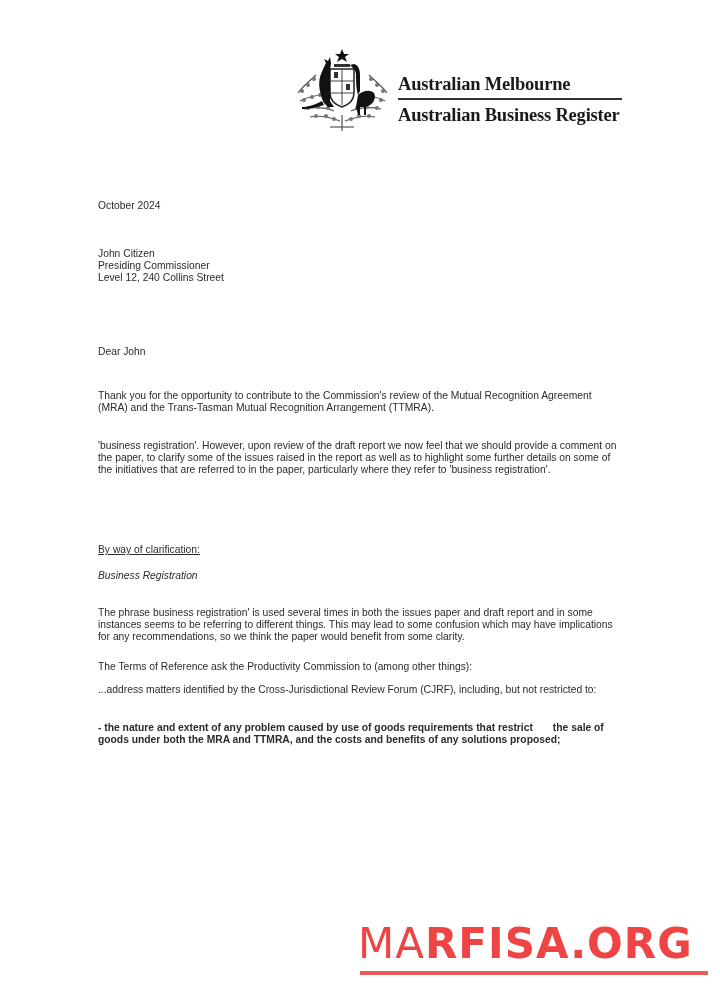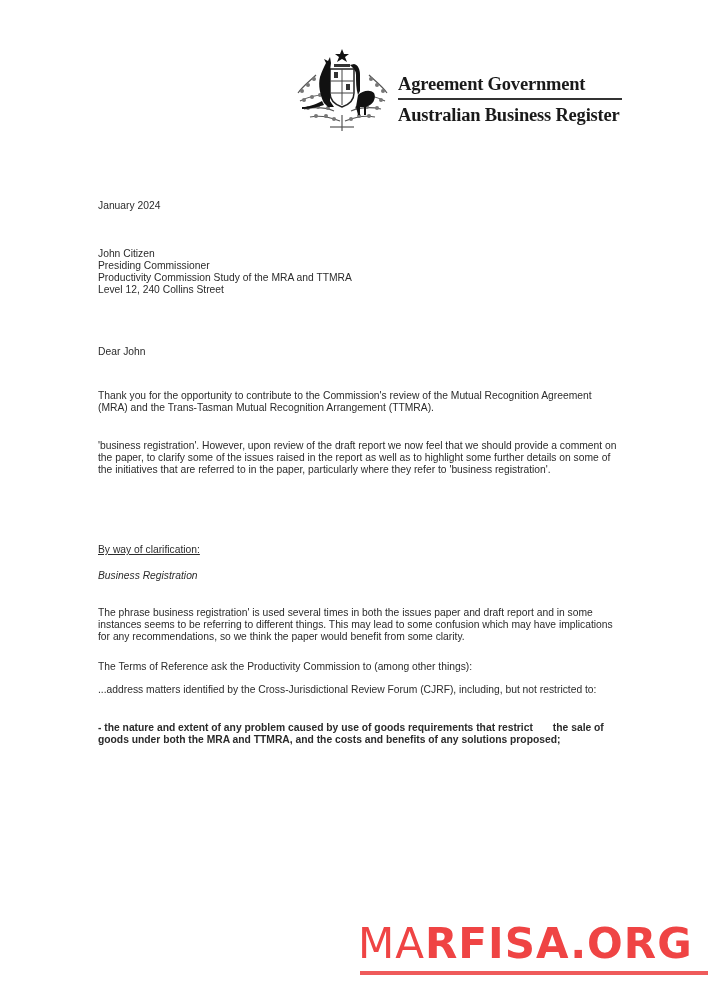--- a/index.html
+++ b/index.html
@@ -87,33 +87,32 @@
       <rect x="44" y="19" width="16" height="3" fill="#333"></rect>
 
       <path d="M38,62 L34,58 C30,50 28,40 30,32 C32,26 34,22 36,18 L34,14 L38,16 L40,12 L41,18 C40,24 40,30 40,38 L40,56 L44,62 Z" fill="#111"></path>
       <path d="M32,56 C24,60 18,62 12,62 L12,64 C20,64 28,62 34,60 Z" fill="#111"></path>
 
       <path d="M66,62 L68,50 C72,46 80,44 84,48 C86,52 84,58 80,60 L76,62 L76,70 L74,70 L74,62 L70,62 L70,70 L68,70 Z" fill="#111"></path>
       <path d="M68,50 C66,44 66,36 66,30 C66,26 64,24 62,22 L60,20 L64,19 C68,20 70,24 70,30 L70,46 Z" fill="#111"></path>
     </svg>
   </div>
   <div class="gov-block">
-    <div class="gov-line1">Agreement Government</div>
+    <div class="gov-line1">Australian Melbourne</div>
     <div class="gov-rule"></div>
     <div class="gov-line2">Australian Business Register</div>
   </div>
 </div>
 
 <div class="letter">
-  <p class="date">January 2024</p>
+  <p class="date">October 2024</p>
 
   <div class="address">
     <p>John Citizen</p>
     <p>Presiding Commissioner</p>
-    <p>Productivity Commission Study of the MRA and TTMRA</p>
     <p>Level 12, 240 Collins Street</p>
   </div>
 
   <p class="salutation">Dear John</p>
 
   <p class="p1">Thank you for the opportunity to contribute to the Commission's review of the Mutual Recognition Agreement (MRA) and the Trans-Tasman Mutual Recognition Arrangement (TTMRA).</p>
 
   <div class="p2">
     <p>'business registration'. However, upon review of the draft report we now feel that we should provide a comment on the paper, to clarify some of the issues raised in the report as well as to highlight some further details on some of the initiatives that are referred to in the paper, particularly where they refer to 'business registration'.</p>
   </div>

